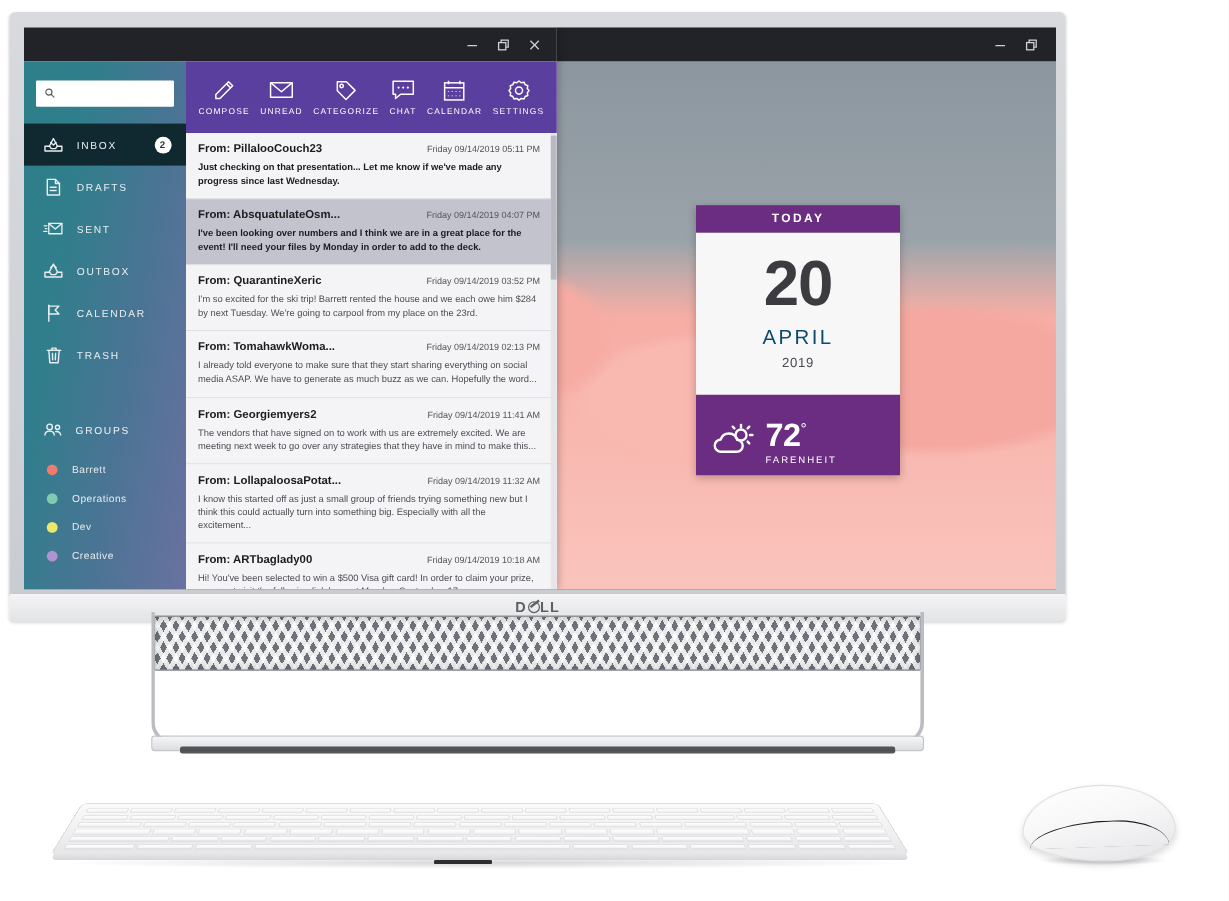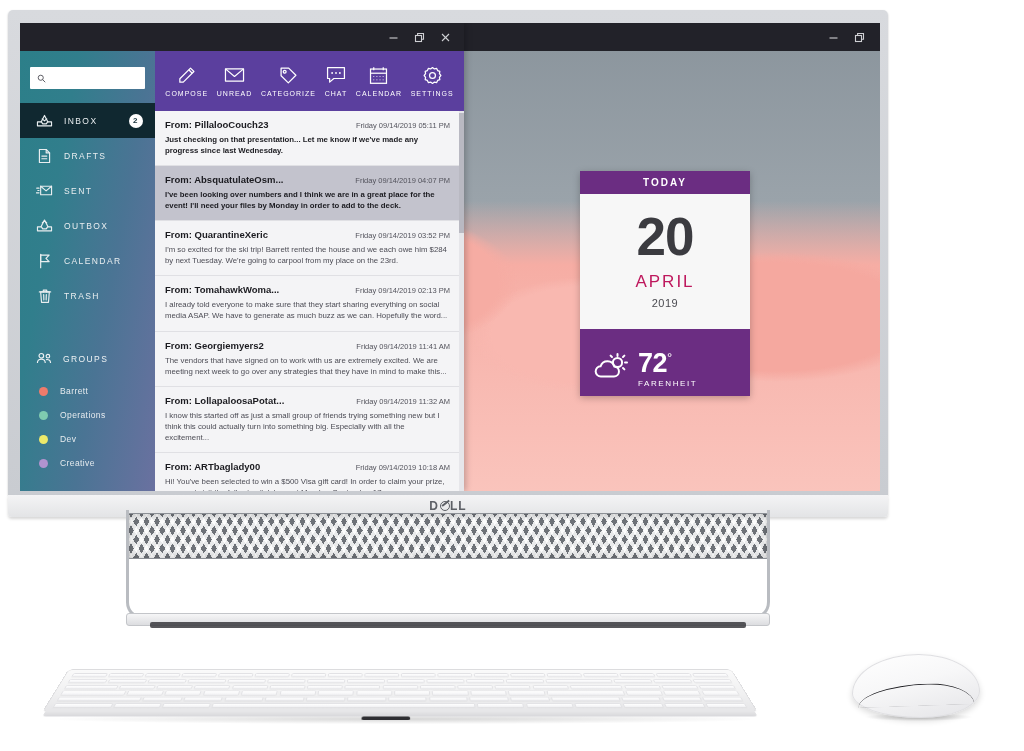--- a/index.html
+++ b/index.html
@@ -136,21 +136,21 @@
   .cal-widget {
     position: absolute; left: 116px; top: 120px; width: 170px;
     box-shadow: 0 2px 7px rgba(0,0,0,.25);
   }
   .cal-top {
     background: #6b2d82; color: #fff; text-align: center; font-size: 10px;
     letter-spacing: 2px; padding: 6px 0 6px; font-weight: bold;
   }
   .cal-mid { background: #f7f7f7; padding: 18px 0 20px; text-align: center; }
   .cal-day { font-size: 53px; font-weight: bold; color: #3b3b40; line-height: .95; letter-spacing: -1px; }
-  .cal-month { font-size: 17px; color: #be185d; letter-spacing: 2px; margin-top: 10px; }
+  .cal-month { font-size: 17px; color: #0c4a6e; letter-spacing: 2px; margin-top: 10px; }
   .cal-year { font-size: 11px; color: #4a4a50; margin-top: 5px; letter-spacing: .5px; }
   .cal-weather {
     background: #6b2d82; display: flex; align-items: center; gap: 8px;
     padding: 21px 10px 8px 12px; color: #fff;
   }
   .temp-wrap { display: flex; flex-direction: column; align-items: flex-start; line-height: 1; }
   .temp-row { display: flex; align-items: flex-start; }
   .temp { font-size: 27px; font-weight: bold; letter-spacing: -.5px; }
   .deg { font-size: 13px; margin-top: 1px; }
   .far { font-size: 8px; letter-spacing: 1.6px; margin-top: 3px; }

